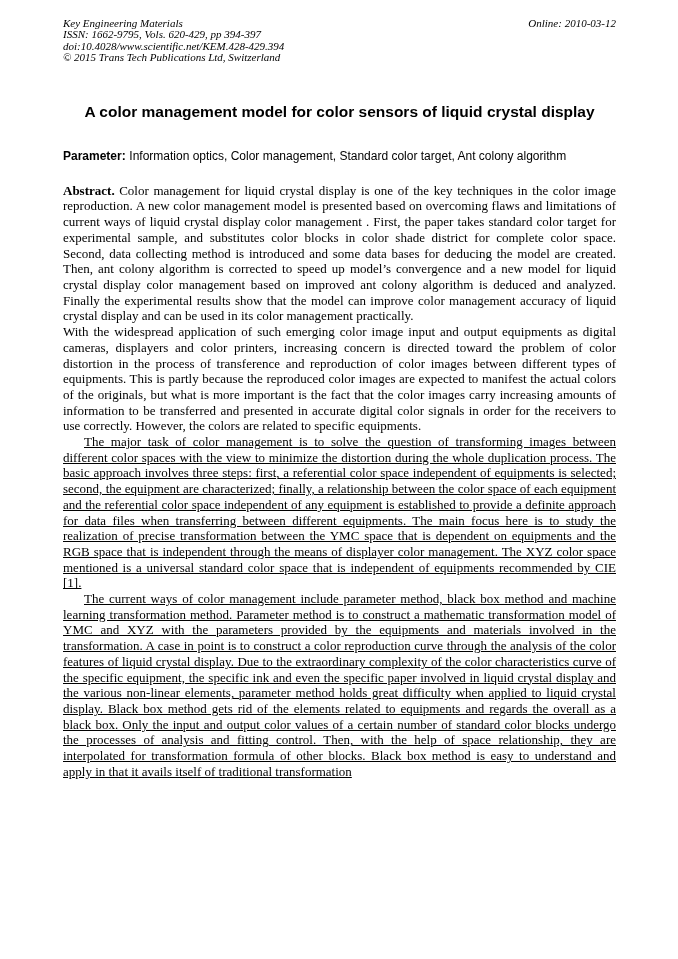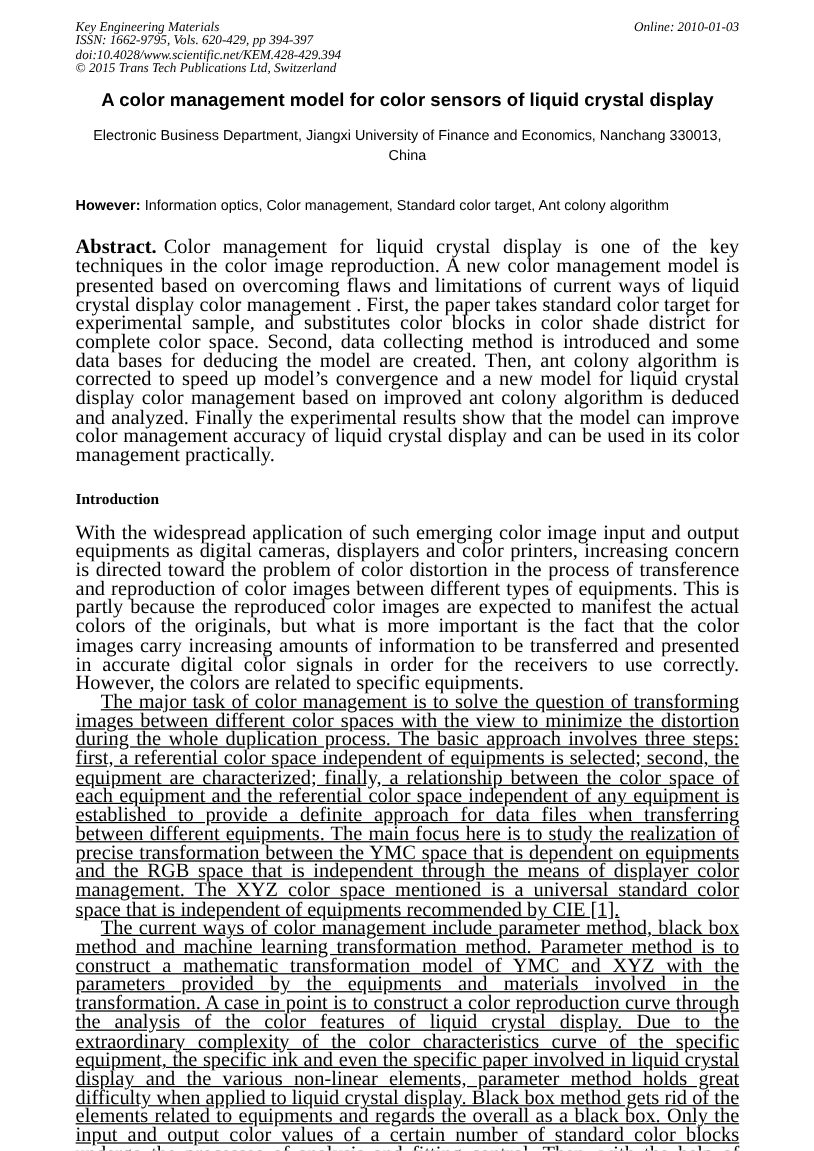--- a/index.html
+++ b/index.html
@@ -19,21 +19,21 @@
     justify-content: space-between;
     align-items: flex-start;
     font-family: "Liberation Serif", "DejaVu Serif", serif;
     font-style: italic;
     font-size: 11px;
     line-height: 11.3px;
   }
   .pub-line { white-space: nowrap; }
   
   .title {
-    margin: 12px 0 0 0;
+    margin: 40px 0 0 0;
     font-family: "Liberation Sans", "DejaVu Sans", sans-serif;
     font-weight: bold;
     font-size: 15.5px;
     line-height: 1.2;
     text-align: center;
   }
   .author {
     margin-top: 15px;
     font-family: "Liberation Sans", "DejaVu Sans", sans-serif;
     font-size: 13.5px;
@@ -57,21 +57,21 @@
     margin-top: 27px;
     font-family: "Liberation Sans", "DejaVu Sans", sans-serif;
     font-size: 12px;
     line-height: 1.25;
   }
   .kw-label { font-weight: bold; margin-right: 0.30em; }
   
   .body-text {
     margin: 0;
     font-family: "Liberation Serif", "DejaVu Serif", serif;
-    font-size: 17px;
+    font-size: 13px;
     line-height: 15.7px;
     text-align: justify;
   }
   .abstract { margin-top: 19px; }
   .lead { font-weight: bold; margin-right: 0.35em; }
   .section-heading {
     margin: 22px 0 11px 0;
     font-family: "Liberation Serif", "DejaVu Serif", serif;
     font-weight: bold;
     font-size: 12.8px;
@@ -85,39 +85,34 @@
 
 <div class="page">
 
   <header class="pub-header">
     <div class="pub-left">
       <div class="pub-line">Key Engineering Materials</div>
       <div class="pub-line">ISSN: 1662-9795, Vols. 620-429, pp 394-397</div>
       <div class="pub-line">doi:10.4028/www.scientific.net/KEM.428-429.394</div>
       <div class="pub-line">© 2015 Trans Tech Publications Ltd, Switzerland</div>
     </div>
-    <div class="pub-line">Online: 2010-01-03</div>
+    <div class="pub-line">Online: 2010-03-12</div>
   </header>
 
   <h1 class="title">A color management model for color sensors of liquid crystal display</h1>
 
 
-  <div class="affiliation">
-    <div>Electronic Business Department, Jiangxi University of Finance and Economics, Nanchang 330013,</div>
-    <div>China</div>
-  </div>
 
 
   <div class="keywords">
-    <span class="kw-label">However:</span><span>Information optics, Color management, Standard color target, Ant colony algorithm</span>
+    <span class="kw-label">Parameter:</span><span>Information optics, Color management, Standard color target, Ant colony algorithm</span>
   </div>
 
   <p class="body-text abstract">
     <span class="lead">Abstract.</span><span>Color management for liquid crystal display is one of the key techniques in the color image reproduction. A new color management model is presented based on overcoming flaws and limitations of current ways of liquid crystal display color management . First, the paper takes standard color target for experimental sample, and substitutes color blocks in color shade district for complete color space. Second, data collecting method is introduced and some data bases for deducing the model are created. Then, ant colony algorithm is corrected to speed up model’s convergence and a new model for liquid crystal display color management based on improved ant colony algorithm is deduced and analyzed. Finally the experimental results show that the model can improve color management accuracy of liquid crystal display and can be used in its color management practically.</span>
   </p>
 
-  <h2 class="section-heading">Introduction</h2>
 
   <p class="body-text">With the widespread application of such emerging color image input and output equipments as digital cameras, displayers and color printers, increasing concern is directed toward the problem of color distortion in the process of transference and reproduction of color images between different types of equipments. This is partly because the reproduced color images are expected to manifest the actual colors of the originals, but what is more important is the fact that the color images carry increasing amounts of information to be transferred and presented in accurate digital color signals in order for the receivers to use correctly. However, the colors are related to specific equipments.</p>
   <p class="body-text p-indent">The major task of color management is to solve the question of transforming images between different color spaces with the view to minimize the distortion during the whole duplication process. The basic approach involves three steps: first, a referential color space independent of equipments is selected; second, the equipment are characterized; finally, a relationship between the color space of each equipment and the referential color space independent of any equipment is established to provide a definite approach for data files when transferring between different equipments. The main focus here is to study the realization of precise transformation between the YMC space that is dependent on equipments and the RGB  space that is independent through the means of displayer color management. The XYZ color space mentioned is a universal standard color space that is independent of equipments recommended by CIE [1].</p>
   <p class="body-text p-indent">The current ways of color management include parameter method, black box method and machine learning transformation method. Parameter method is to construct a mathematic transformation model of YMC and XYZ with the parameters provided by the equipments and materials involved in the transformation. A case in point is to construct a color reproduction curve through the analysis of the color features of liquid crystal display. Due to the extraordinary complexity of the color characteristics curve of the specific equipment, the specific ink and even the specific paper involved in liquid crystal display and the various non-linear elements, parameter method holds great difficulty when applied to liquid crystal display. Black box method gets rid of the elements related to equipments and regards the overall as a black box. Only the input and output color values of a certain number of standard color blocks undergo the processes of analysis and fitting control. Then, with the help of space relationship, they are interpolated for transformation formula of other blocks. Black box method is easy to understand and apply in that it avails itself of traditional transformation</p>
 
 </div>
 
 </body></html>

